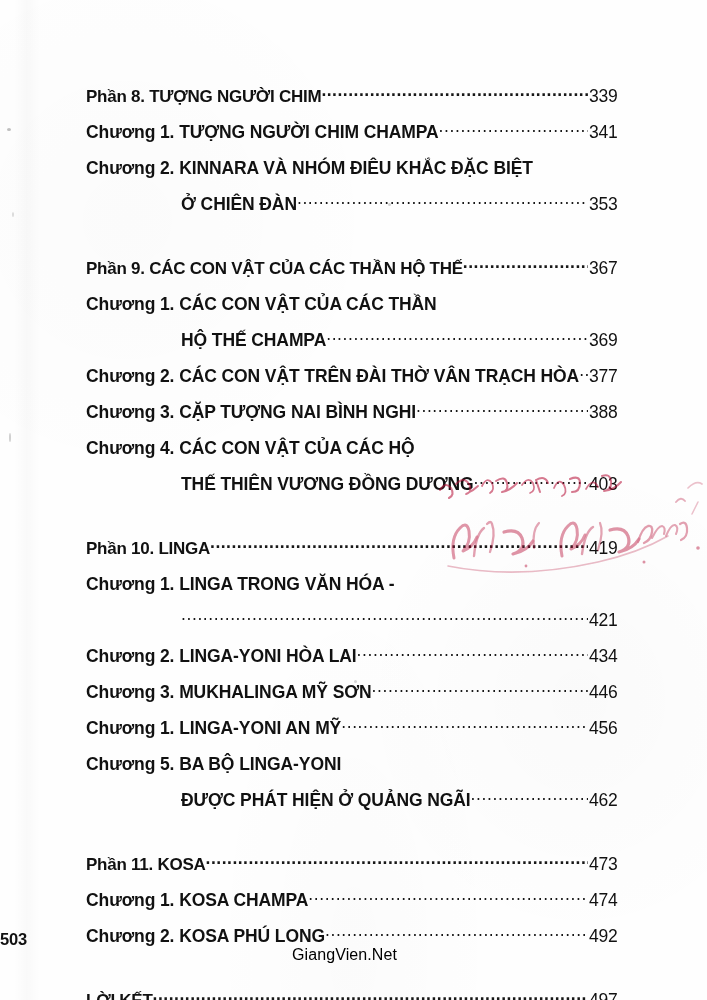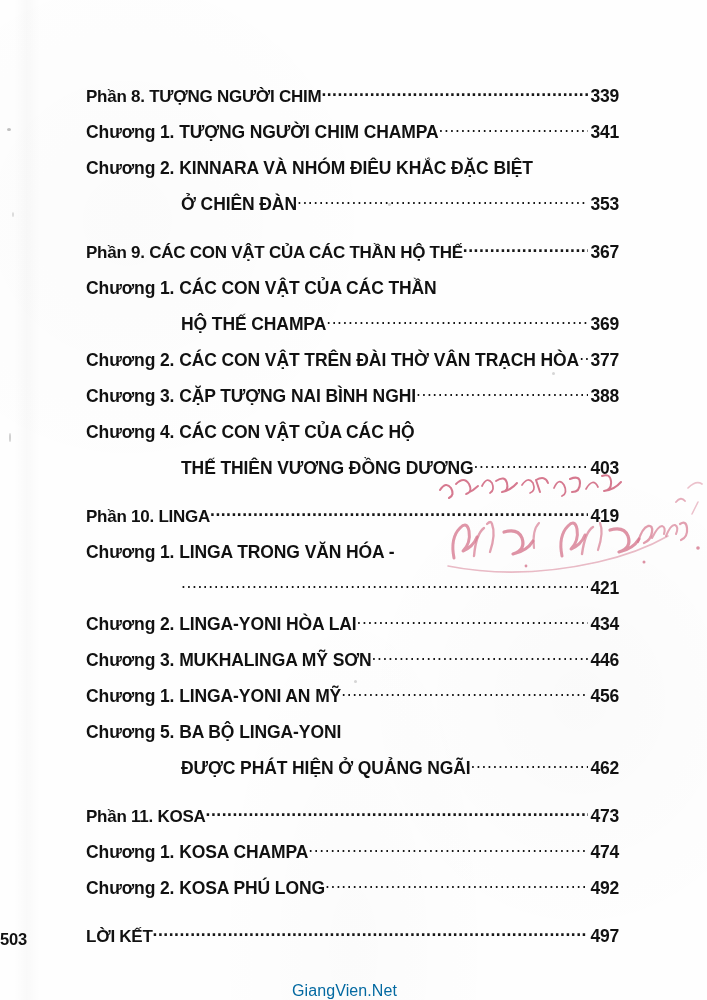--- a/index.html
+++ b/index.html
@@ -50,21 +50,21 @@
     width: 533px;
   }
 
   .row {
     position: relative;
     height: 36px;
     display: flex;
     align-items: baseline;
     white-space: nowrap;
   }
-  .row.gap-before { margin-top: 12px; }
+  .row.gap-before { margin-top: 28px; }
 
   
   .label {
     font-size: 17.5px;
     letter-spacing: -0.1px;
     flex: 0 0 auto;
     font-weight: bold;
   }
   .row.part .label {
     font-weight: bold;
@@ -87,23 +87,22 @@
     font-size: 17.5px;
     letter-spacing: 0.6px;
     color: #171717;
     white-space: nowrap;
   }
   .row.part .leader::before { font-weight: bold; letter-spacing: 0.5px; }
 
   .pagenum {
     flex: 0 0 auto;
     font-size: 17.5px;
-    font-weight: bold;
+    font-weight: normal;
     letter-spacing: -0.2px;
-    text-align: right;
     min-width: 30px;
   }
 
   
   .row.nolead .leader::before { content: ""; }
   .row.cont { padding-left: 95px; }
 
   
   #ink {
     position: absolute;
@@ -306,16 +305,16 @@
       <path d="M258 26 q8 -8 14 -4" stroke-width="1.7" opacity="0.45"></path>
       <path d="M262 52 l6 -12" stroke-width="1.6" opacity="0.45"></path>
     </g>
     <g fill="#b8143c" opacity="0.5">
       <circle cx="268" cy="86" r="1.8"></circle>
       <circle cx="214" cy="100" r="1.5"></circle>
       <circle cx="96" cy="104" r="1.4"></circle>
     </g>
   </svg>
 
-  <div id="watermark" style="color: #0369a1; margin-top: 36px;">GiangVien.Net</div>
+  <div id="watermark" style="color: #000000;">GiangVien.Net</div>
   <div id="folio">503</div>
 
 </div>
 
 </body></html>

